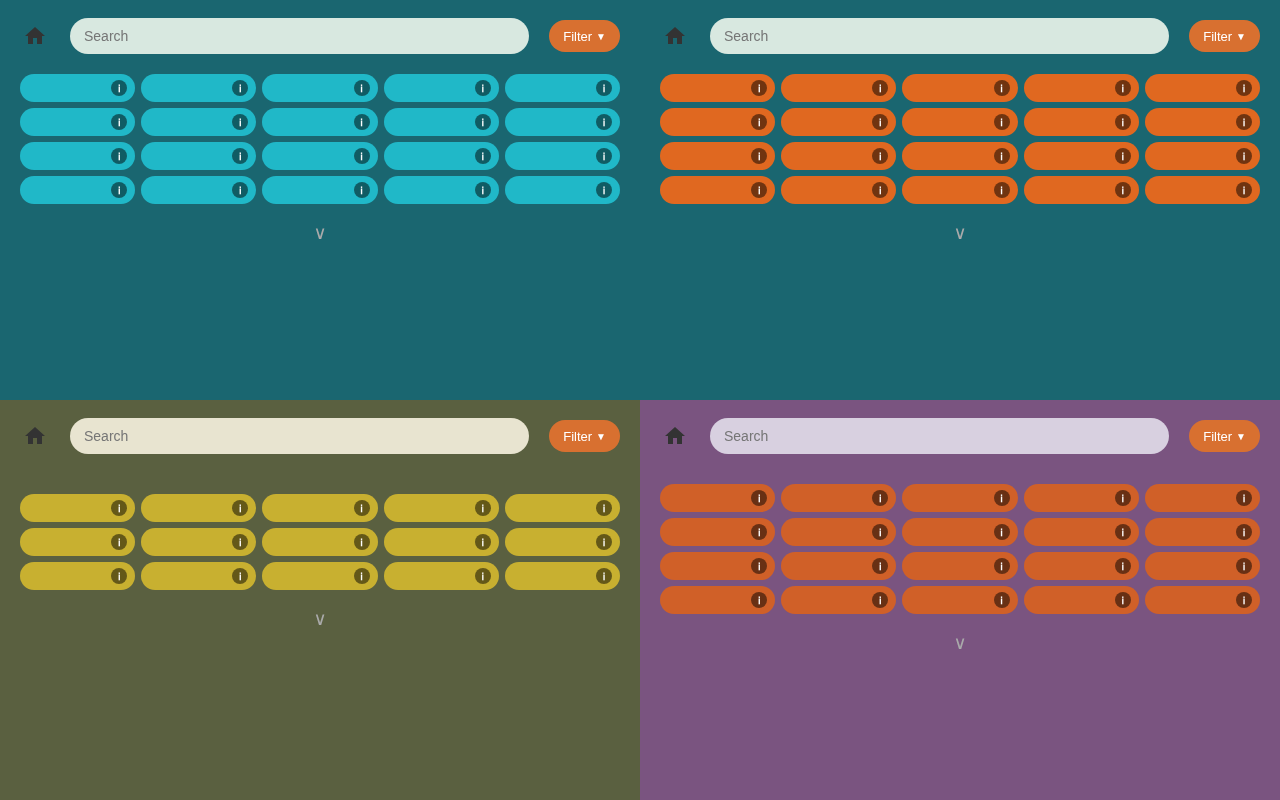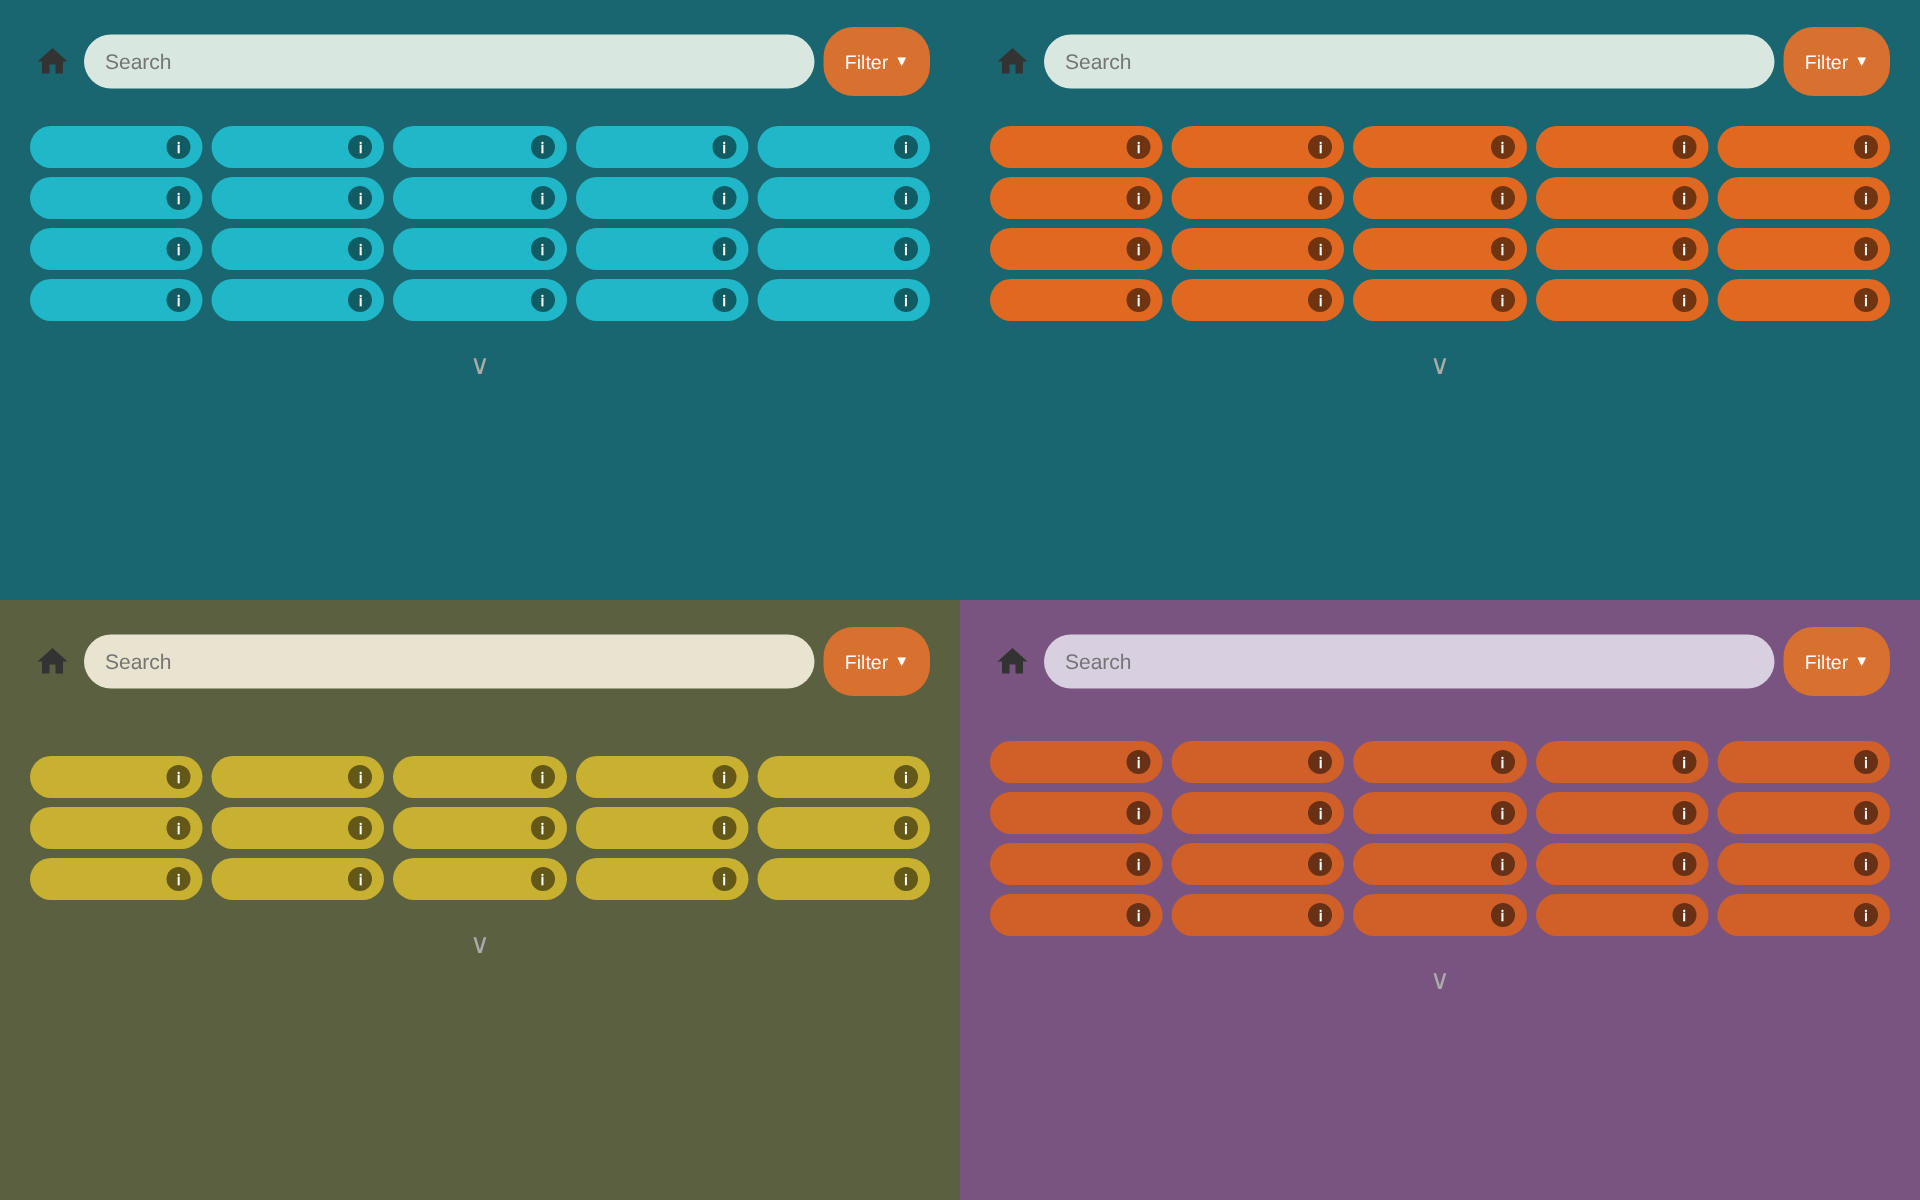--- a/index.html
+++ b/index.html
@@ -12,21 +12,21 @@
     }
     .q1 { top: 0; left: 0; background: #1a6670; }
     .q2 { top: 0; left: 640px; background: #1a6670; }
     .q3 { top: 400px; left: 0; background: #5a6040; }
     .q4 { top: 400px; left: 640px; background: #7a5480; }
 
     .search-bar {
       display: flex;
       align-items: center;
       padding: 18px 20px 10px 20px;
-      gap: 6px;
+      gap: 20px;
     }
 
     .home-icon {
       width: 30px;
       height: 30px;
       display: flex;
       align-items: center;
       justify-content: center;
       flex-shrink: 0;
     }
@@ -45,21 +45,21 @@
     }
 
     .q4 .search-input {
       background: #d8d0e0;
     }
     .q3 .search-input {
       background: #e8e4d0;
     }
 
     .filter-btn {
-      height: 46px;
+      height: 32px;
       padding: 0 14px;
       border: none;
       border-radius: 20px;
       font-size: 13px;
       cursor: pointer;
       display: flex;
       align-items: center;
       gap: 4px;
       flex-shrink: 0;
     }

